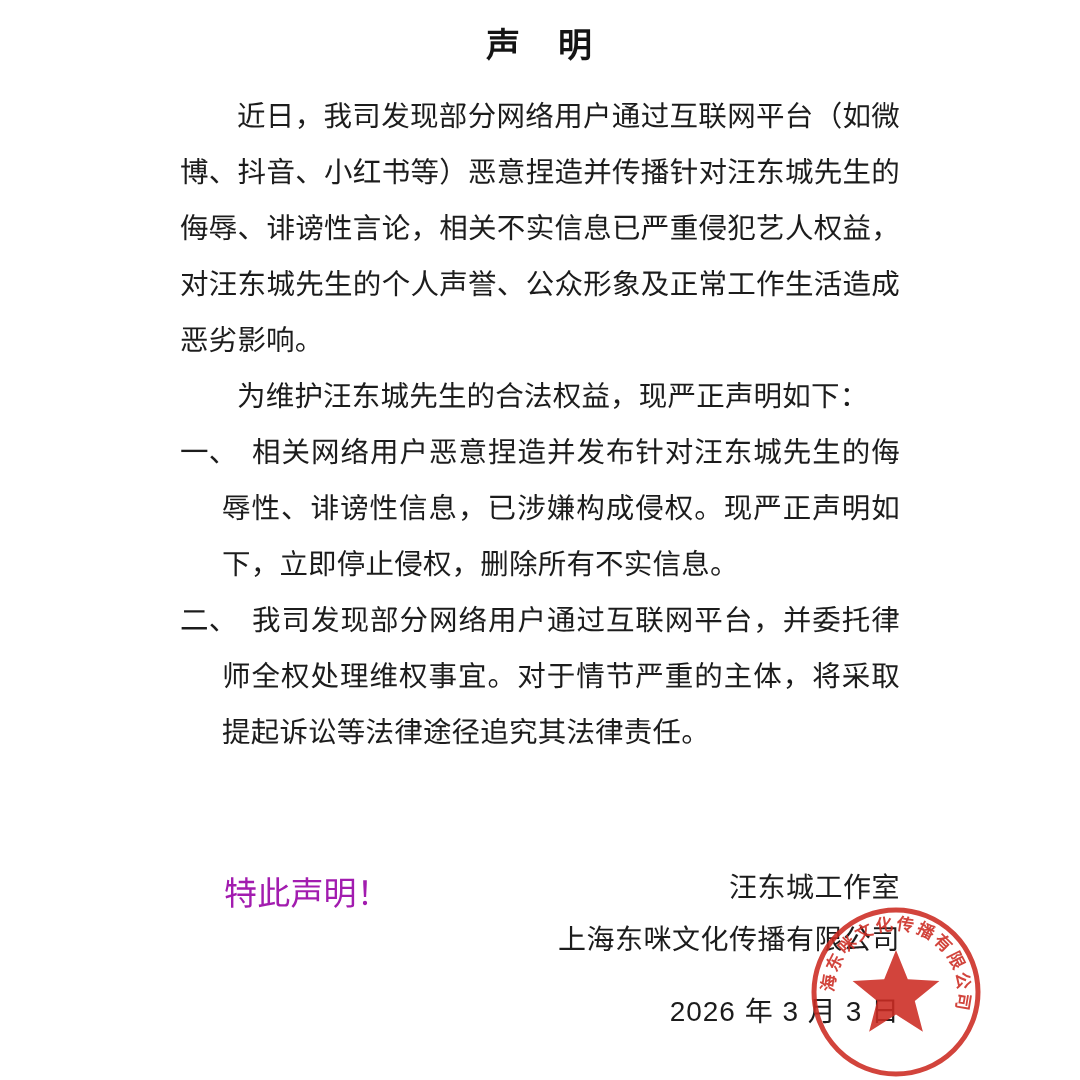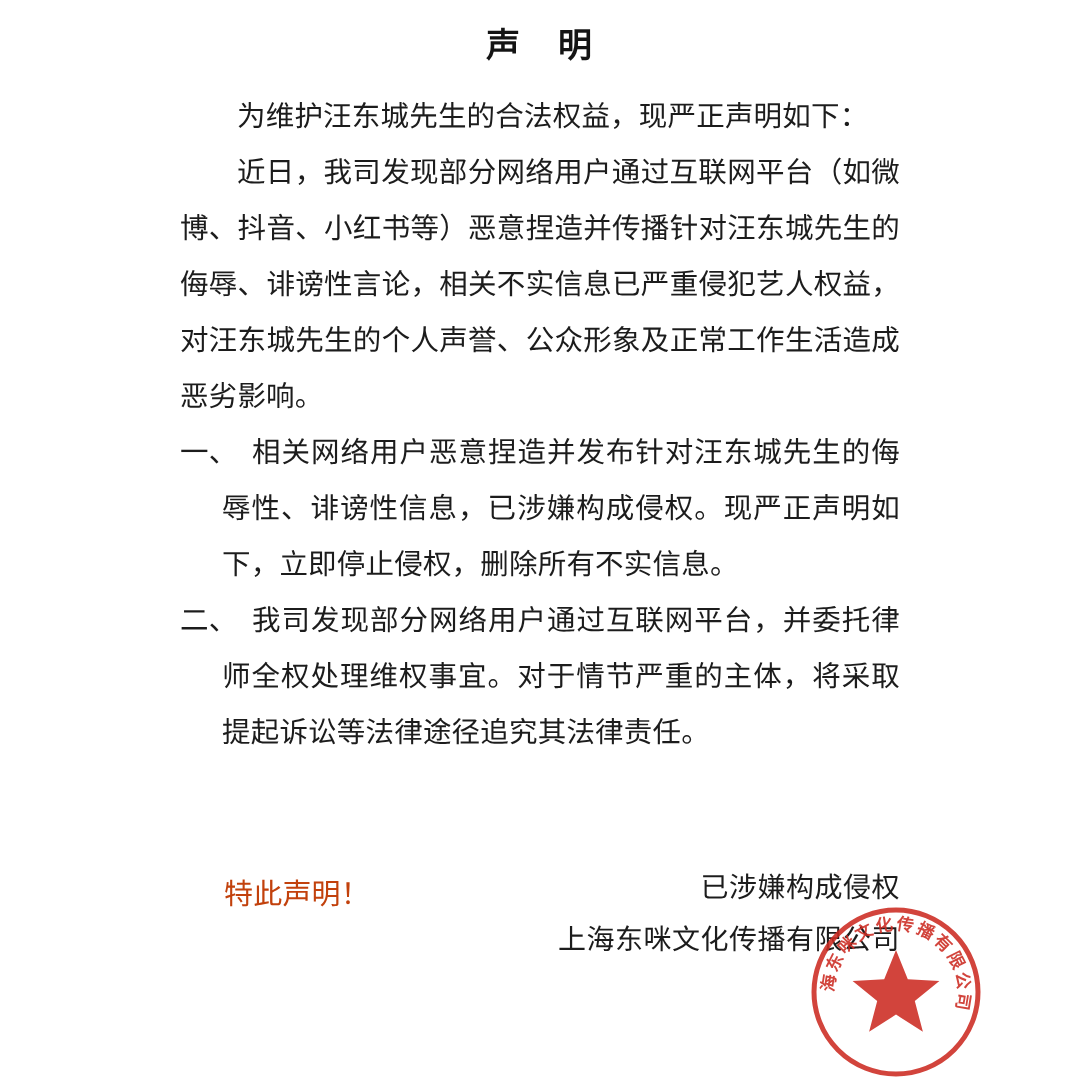--- a/index.html
+++ b/index.html
@@ -85,23 +85,23 @@
     letter-spacing: 0.2px;
     white-space: nowrap;
   }
   .clause .clause-text {
     display: block;
     text-indent: 30px;
   }
   .spacer-xl { height: 106px; }
 
   .closing {
-    font-size: 29px;
+    font-size: 33px;
     line-height: 56px;
-    color: #c2410c;
+    color: #a21caf;
     margin: 0;
     text-indent: 44px;
     letter-spacing: 0.2px;
   }
 
   
   .signature {
     position: absolute;
     left: 180px;
     width: 720px;
@@ -138,42 +138,43 @@
 </style>
 </head>
 <body>
 
 <div class="page">
 
   <div class="doc-title">声　明</div>
 
   <div class="body-block">
 
+    <p class="para indent2">近日，我司发现部分网络用户通过互联网平台（如微博、抖音、小红书等）恶意捏造并传播针对汪东城先生的侮辱、诽谤性言论，相关不实信息已严重侵犯艺人权益，对汪东城先生的个人声誉、公众形象及正常工作生活造成恶劣影响。</p>
+
     <p class="para indent2">为维护汪东城先生的合法权益，现严正声明如下：</p>
-
-    <p class="para indent2">近日，我司发现部分网络用户通过互联网平台（如微博、抖音、小红书等）恶意捏造并传播针对汪东城先生的侮辱、诽谤性言论，相关不实信息已严重侵犯艺人权益，对汪东城先生的个人声誉、公众形象及正常工作生活造成恶劣影响。</p>
 
     <div class="clause">
       <span class="marker">一、</span>
       <span class="clause-text">相关网络用户恶意捏造并发布针对汪东城先生的侮辱性、诽谤性信息，已涉嫌构成侵权。现严正声明如下，立即停止侵权，删除所有不实信息。</span>
     </div>
 
     <div class="clause">
       <span class="marker">二、</span>
       <span class="clause-text">我司发现部分网络用户通过互联网平台，并委托律师全权处理维权事宜。对于情节严重的主体，将采取提起诉讼等法律途径追究其法律责任。</span>
     </div>
 
     <div class="spacer-xl"></div>
 
     <p class="closing">特此声明！</p>
   </div>
 
   <div class="signature">
-    <div class="sig-line">已涉嫌构成侵权</div>
+    <div class="sig-line">汪东城工作室</div>
     <div class="sig-line">上海东咪文化传播有限公司</div>
+    <div class="sig-line date">2026 年 3 月 3 日</div>
   </div>
 
   <div class="seal">
     <svg viewBox="0 0 172 172" xmlns="http://www.w3.org/2000/svg">
       <defs>
         <path id="sealArc" d="M 86,86 m -62,0 a 62,62 0 1,1 124,0 a 62,62 0 1,1 -124,0"></path>
       </defs>
 
       <circle cx="86" cy="86" r="82" fill="none" stroke="#cc2b22" stroke-width="5"></circle>
 

